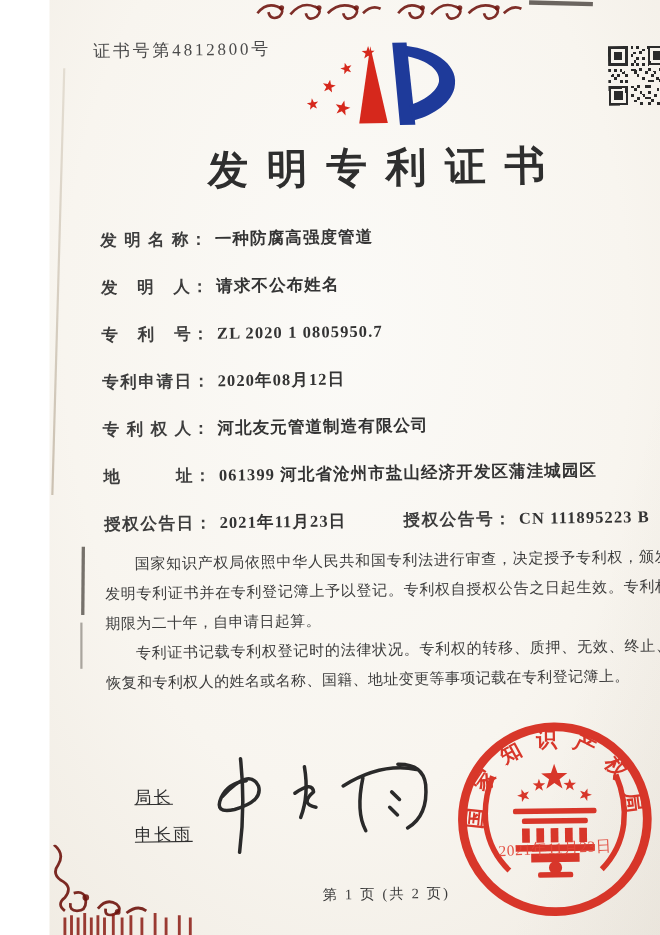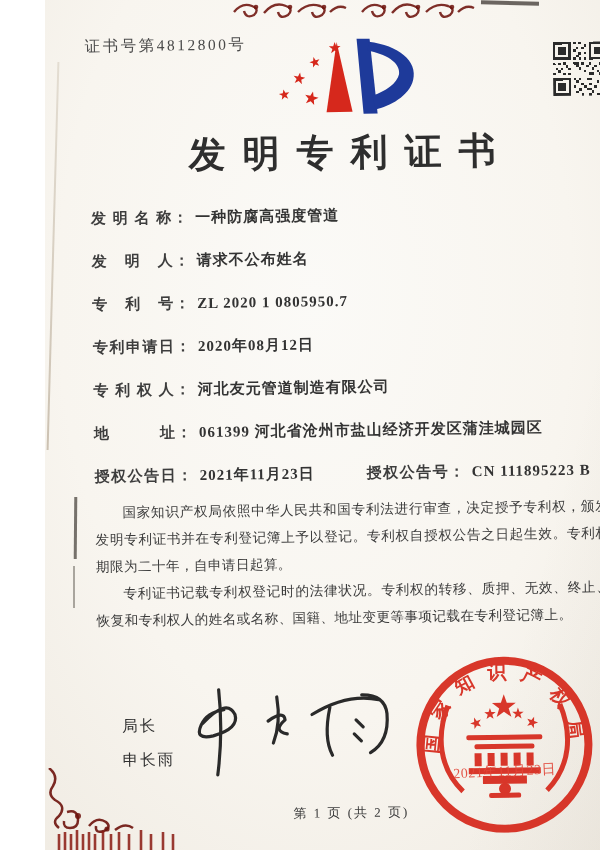--- a/index.html
+++ b/index.html
@@ -22,21 +22,21 @@
   .flabel{white-space:pre;letter-spacing:1.5px;font-weight:600;color:#3d3d3d;}
   .fvalue{margin-left:6px;letter-spacing:1px;font-weight:600;color:#333;}
   .grant{display:flex;align-items:baseline;height:24px;font-size:15px;color:#383838;}
   .grant .second{margin-left:52px;}
 
   .paras{position:absolute;left:48px;top:497px;width:514px;font-size:13.6px;
     line-height:1.98;color:#3c3c3c;text-align:justify;letter-spacing:.4px;}
   .paras p{margin:0;text-indent:2em;}
 
   .signer{position:absolute;left:72px;top:706px;font-size:15.5px;color:#2f2f2f;
-    letter-spacing:2px;line-height:34px;}
+    letter-spacing:2px;line-height:34px;text-decoration:underline;}
   .sig-svg{position:absolute;left:122px;top:680px;}
 
   .seal{position:absolute;left:360px;top:645px;}
   .qr{position:absolute;left:512px;top:45px;}
   .logo{position:absolute;left:230px;top:36px;}
 
   
   .edge-line-left{position:absolute;left:7px;top:62px;width:1.6px;height:388px;
     background:linear-gradient(#d9d1c3,#b4a692);transform:rotate(1.6deg);opacity:.65;}
   .edge-dark-1{position:absolute;left:29px;top:497px;width:2.6px;height:62px;

